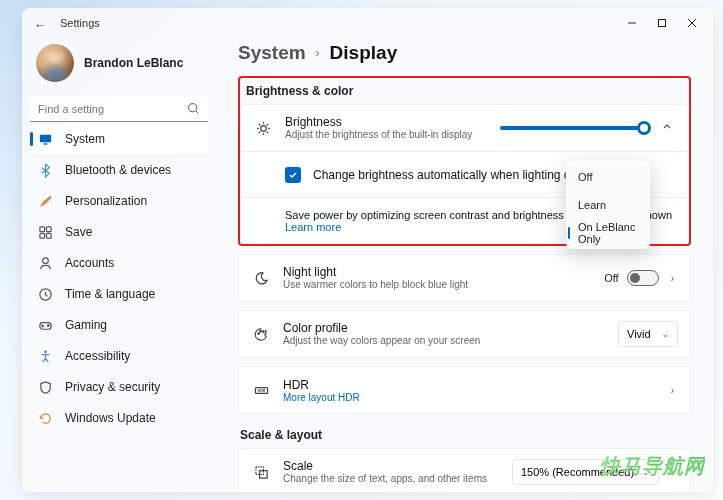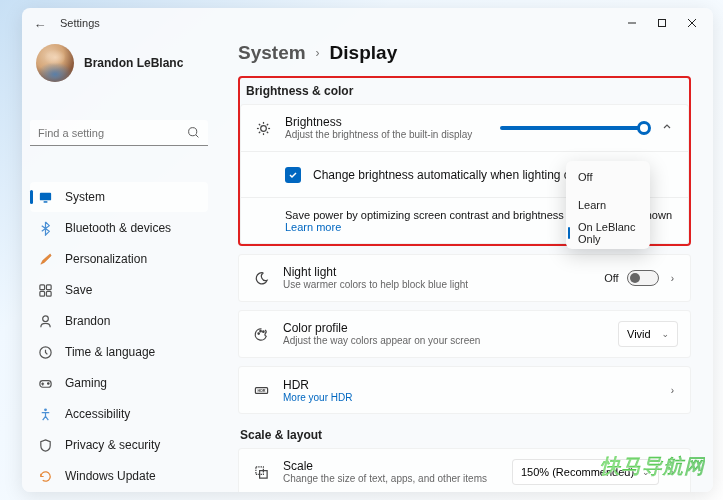--- a/index.html
+++ b/index.html
@@ -5,26 +5,26 @@
 * { box-sizing: border-box; margin: 0; padding: 0; font-family: 'Segoe UI', sans-serif; }
 body { width: 723px; height: 500px; overflow: hidden; position: relative; background: linear-gradient(140deg, #c8e0f5 0%, #f0f8ff 30%, #ffffff 100%); }
 .window { position: absolute; top: 8px; left: 22px; right: 10px; bottom: 8px; background: rgba(248,250,252,0.95); border-radius: 8px; box-shadow: 0 4px 20px rgba(0,0,0,0.1); display: flex; flex-direction: column; overflow: hidden; }
 .titlebar { height: 30px; display: flex; align-items: center; padding: 0 6px; }
 .back { width: 24px; text-align: center; color: #444; font-size: 13px; cursor: pointer; }
 .title { font-size: 11px; color: #333; margin-left: 8px; }
 .winctrl { margin-left: auto; display: flex; gap: 0; }
 .winctrl div { width: 30px; height: 30px; display: flex; align-items: center; justify-content: center; cursor: pointer; }
 .winctrl svg { width: 10px; height: 10px; }
 .body { flex: 1; display: flex; overflow: hidden; }
-.sidebar { width: 194px; padding: 0 8px; display: flex; flex-direction: column; overflow-y: auto; gap: 24px; }
+.sidebar { width: 194px; padding: 0 8px; display: flex; flex-direction: column; overflow-y: auto; }
 .profile { display: flex; align-items: center; gap: 10px; padding: 6px 6px 14px 6px; }
 .avatar { width: 38px; height: 38px; border-radius: 50%; background: radial-gradient(circle at 35% 30%, #e8c9a8 0%, #d4a577 40%, #8b5a3c 70%); position: relative; overflow: hidden; }
 .avatar::after { content:''; position:absolute; inset:0; background: radial-gradient(ellipse 40% 30% at 50% 35%, #f2d5b8 0%, transparent 70%), radial-gradient(ellipse 60% 40% at 50% 80%, #5a7fa8 0%, transparent 80%); }
 .uname { font-size: 12px; font-weight: 600; color: #222; }
-.search { position: relative; margin-bottom: 12px; }
+.search { position: relative; margin-bottom: 2px; }
 .search input { width: 100%; height: 26px; border: none; border-bottom: 1px solid #888; background: rgba(255,255,255,0.7); border-radius: 3px 3px 0 0; padding: 0 28px 0 8px; font-size: 11px; outline: none; }
 .search .mag { position: absolute; right: 8px; top: 5px; color: #555; }
 .nav { display: flex; flex-direction: column; gap: 1px; }
 .nav-item { height: 30px; display: flex; align-items: center; padding: 0 8px; border-radius: 4px; cursor: pointer; font-size: 12px; color: #222; gap: 12px; position: relative; }
 .nav-item.active { background: rgba(255,255,255,0.7); }
 .nav-item.active::before { content:''; position:absolute; left:0; top:8px; bottom:8px; width:3px; background:#0067c0; border-radius:2px; }
 .nav-icon { width: 15px; height: 15px; display: flex; align-items: center; justify-content: center; }
 .main { flex: 1; padding: 0 22px 10px 22px; overflow-y: auto; }
 .crumbs { display: flex; align-items: center; gap: 10px; padding: 4px 0 12px 0; font-size: 19px; }
 .crumb { font-weight: 600; color: #555; }
@@ -137,21 +137,21 @@
             </span>
             <span>Save</span>
           </div>
         <div class="nav-item">
             <span class="nav-icon">
               <svg class="svg-ico" viewBox="0 0 16 16">
                 <circle cx="8" cy="5" r="3" stroke="#555"></circle>
                 <path d="M3 14 Q3 10 8 10 Q13 10 13 14" stroke="#555"></path>
               </svg>
             </span>
-            <span>Brandon</span>
+            <span>Accounts</span>
           </div>
         <div class="nav-item">
             <span class="nav-icon">
               <svg class="svg-ico" viewBox="0 0 16 16">
                 <circle cx="8" cy="8" r="6" stroke="#555"></circle>
                 <path d="M8 5 L8 8 L10 10" stroke="#555"></path>
               </svg>
             </span>
             <span>Time &amp; language</span>
           </div>
@@ -300,21 +300,21 @@
       <div class="card mt8">
         <div class="row">
           <div class="row-icon">
               <svg class="svg-ico" viewBox="0 0 16 16">
                 <rect x="1.5" y="5" width="13" height="6" rx="1" stroke="#444"></rect>
                 <text x="8" y="9.5" font-size="4" text-anchor="middle" fill="#444" stroke="none" font-weight="bold">HDR</text>
               </svg>
             </div>
           <div class="row-text">
             <div class="row-title">HDR</div>
-            <div class="link-sub">More your HDR</div>
+            <div class="link-sub">More layout HDR</div>
           </div>
           <div class="row-ctrl">
               <div class="expand">›</div>
             </div>
         </div>
       </div>
 
       <div class="section-title mt8" style="margin-top:14px;">Scale &amp; layout</div>
 
       <div class="card">

